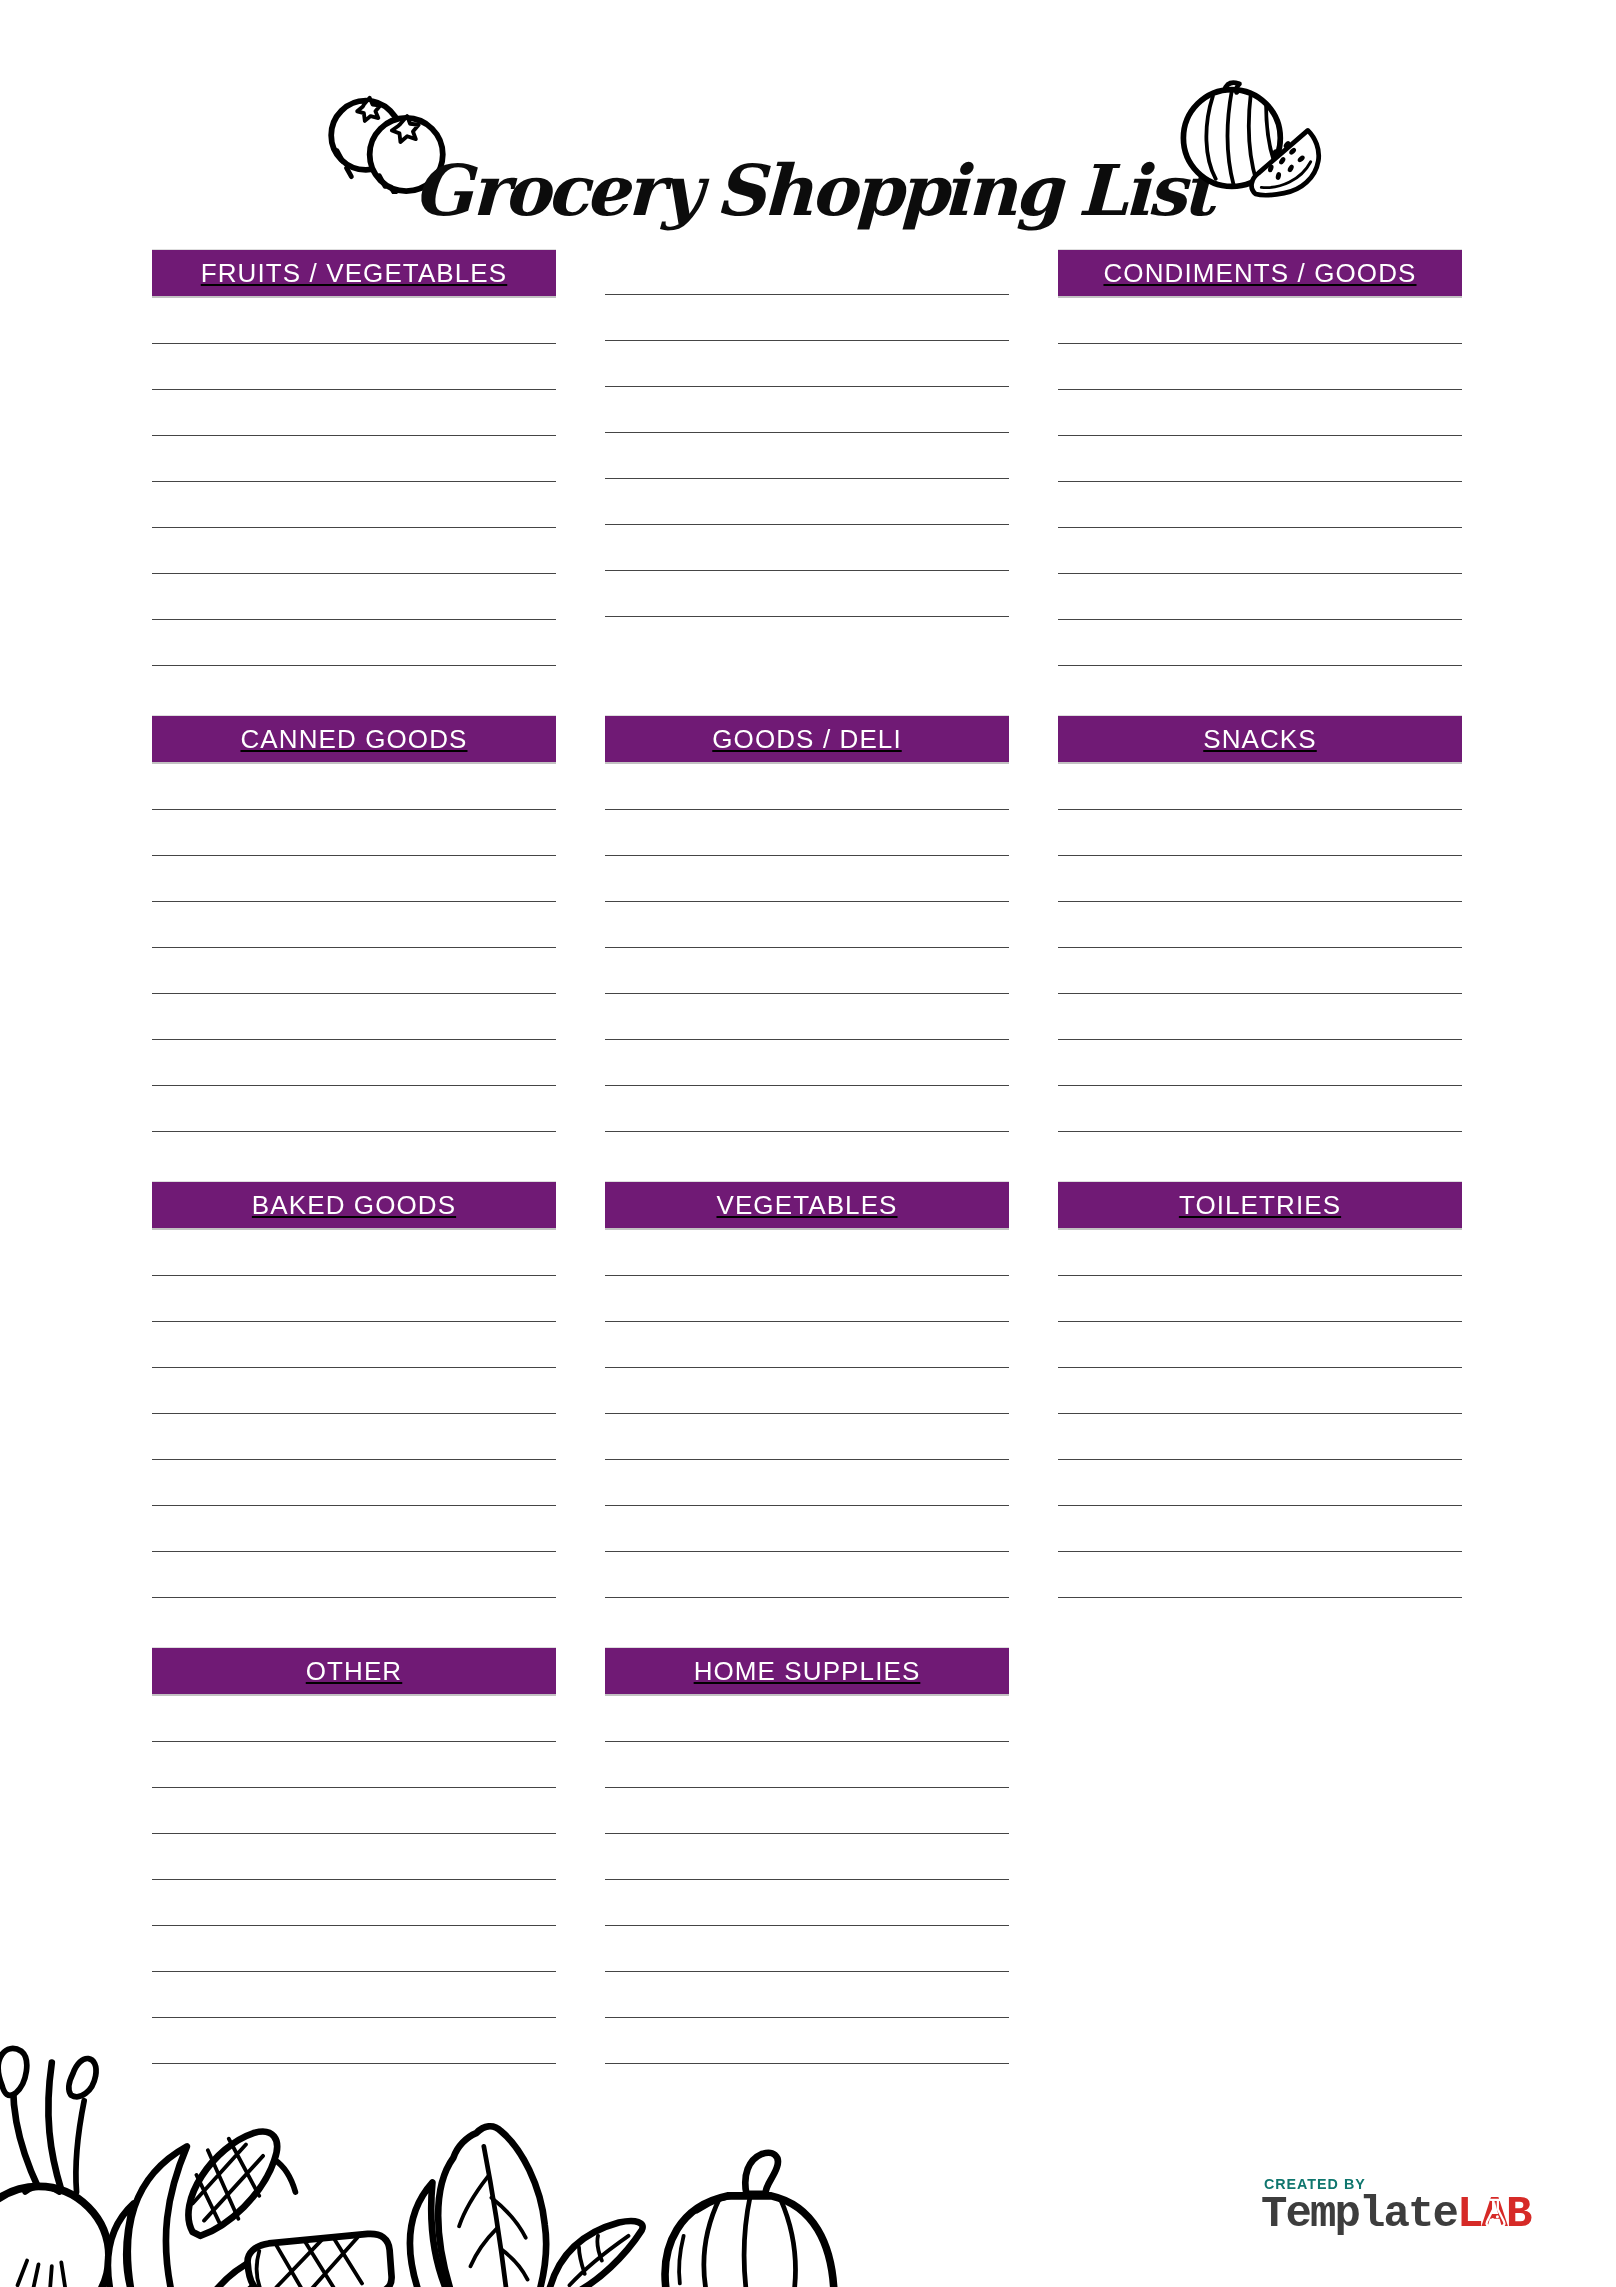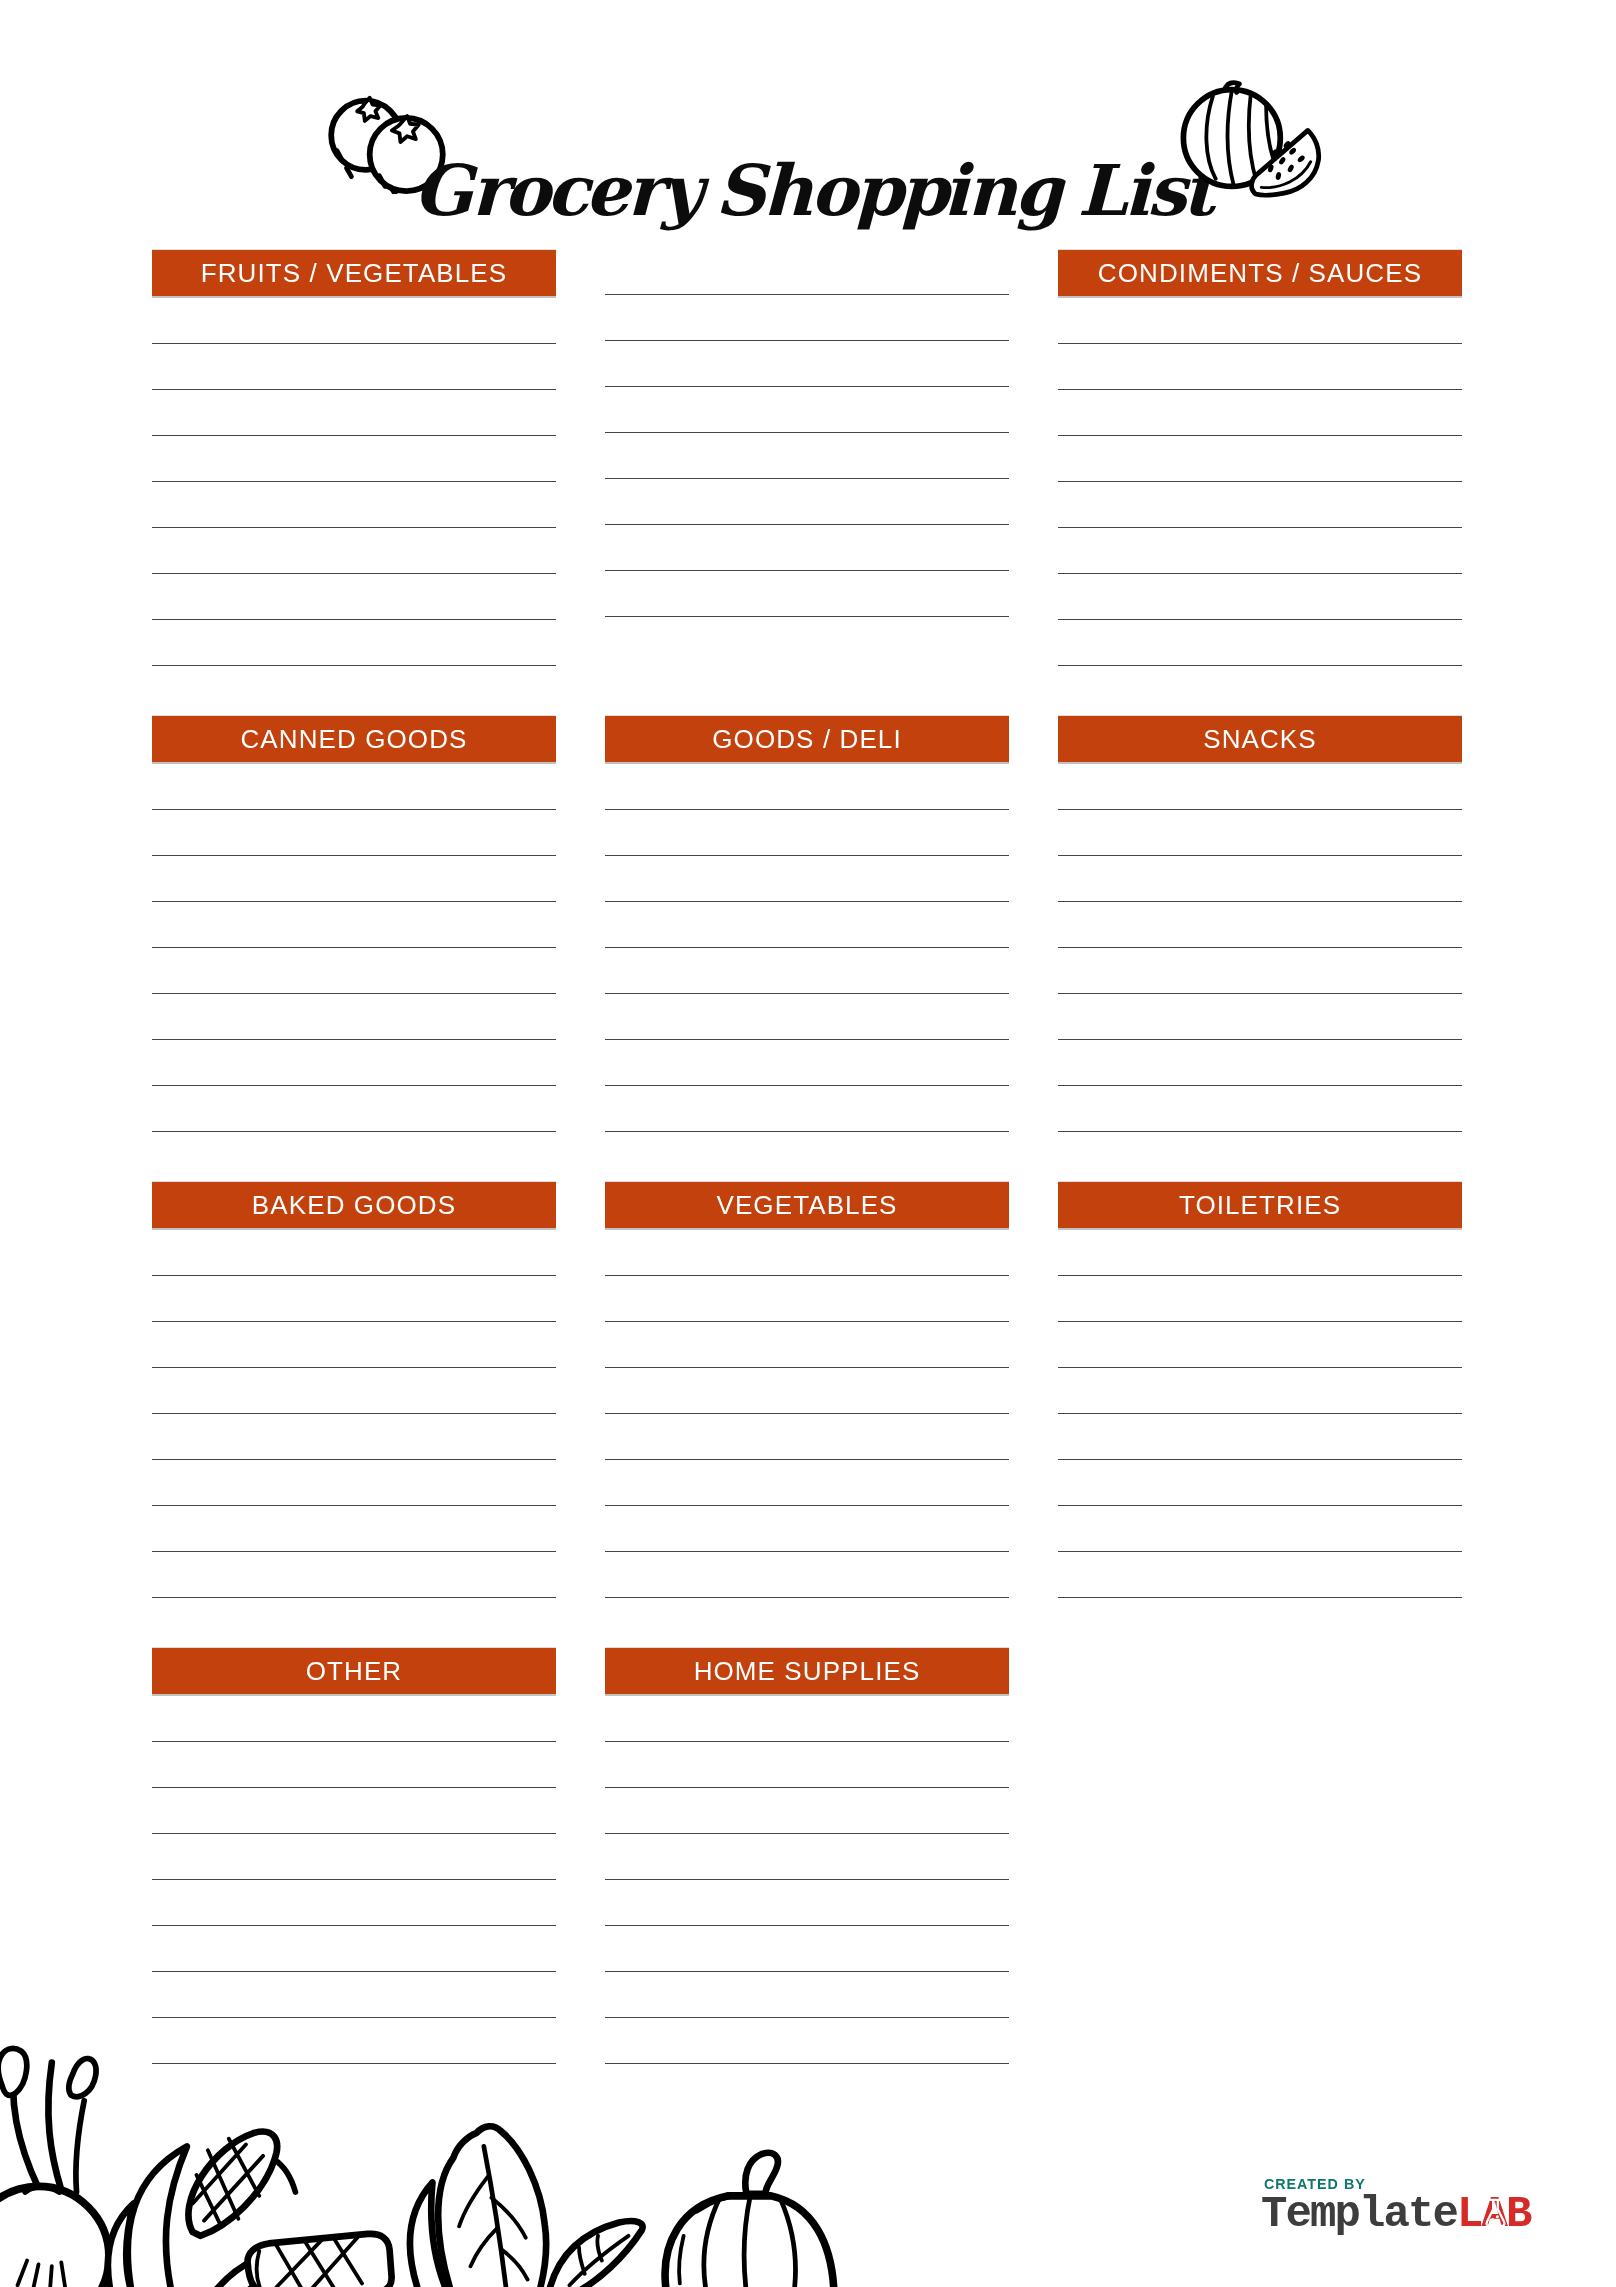--- a/index.html
+++ b/index.html
@@ -25,24 +25,24 @@
   }
   
   .grid{
     position:absolute;left:152px;top:249px;width:1310px;
     display:grid;grid-template-columns:repeat(3,404px);
     column-gap:49px;row-gap:49px;
   }
   .cell{width:404px;}
   .sec-header{
     box-sizing:border-box;height:49px;
-    background:#c2410c;
+    background:#701a75;
     border-top:1.9px solid #dedede;
     border-bottom:2.9px solid #c2c2c2;
-    display:flex;align-items:center;justify-content:center;
+    display:flex;align-items:center;justify-content:center;text-decoration:underline;
   }
   .sec-header span{
     color:#ffffff;font-size:26px;letter-spacing:1.1px;font-weight:400;
   }
   .line{height:47px;border-bottom:1.9px solid #454545;box-sizing:content-box;}
   .line{height:45px;border-bottom:1.9px solid #454545;}
   .sec-lines .line:first-child{height:45px;}
   
   .veggies{position:absolute;left:-11.4px;bottom:-5.7px;width:904px;height:259px;}
   .logo{position:absolute;left:1261px;top:2176px;width:314px;}
@@ -123,21 +123,21 @@
           <div class="line"></div>
           <div class="line"></div>
           <div class="line"></div>
           <div class="line"></div>
         </div>
     </section>
 
 
     <section class="cell">
       <div class="sec-header">
-        <span>CONDIMENTS / SAUCES</span>
+        <span>CONDIMENTS / GOODS</span>
       </div>
       <div class="sec-lines">
           <div class="line"></div>
           <div class="line"></div>
           <div class="line"></div>
           <div class="line"></div>
           <div class="line"></div>
           <div class="line"></div>
           <div class="line"></div>
           <div class="line"></div>

